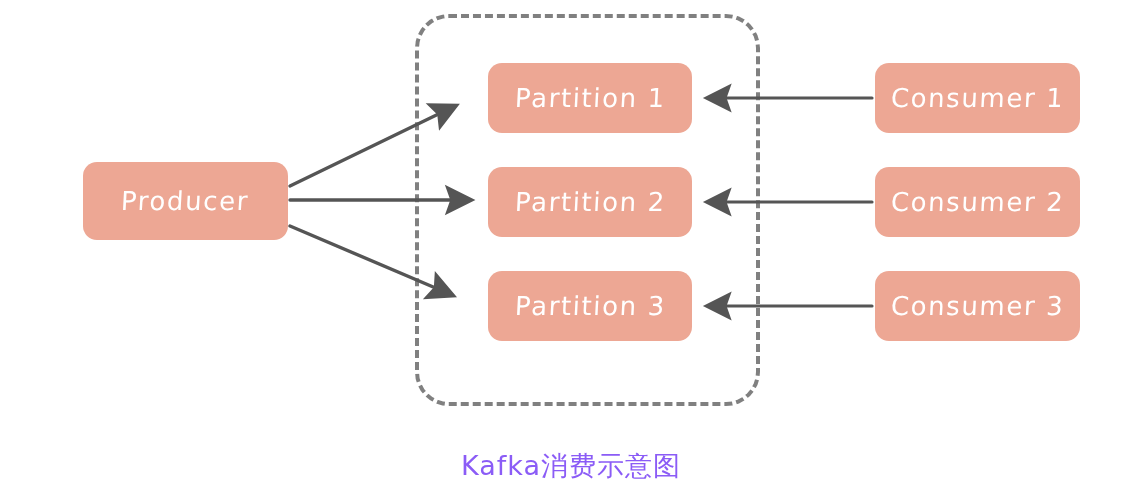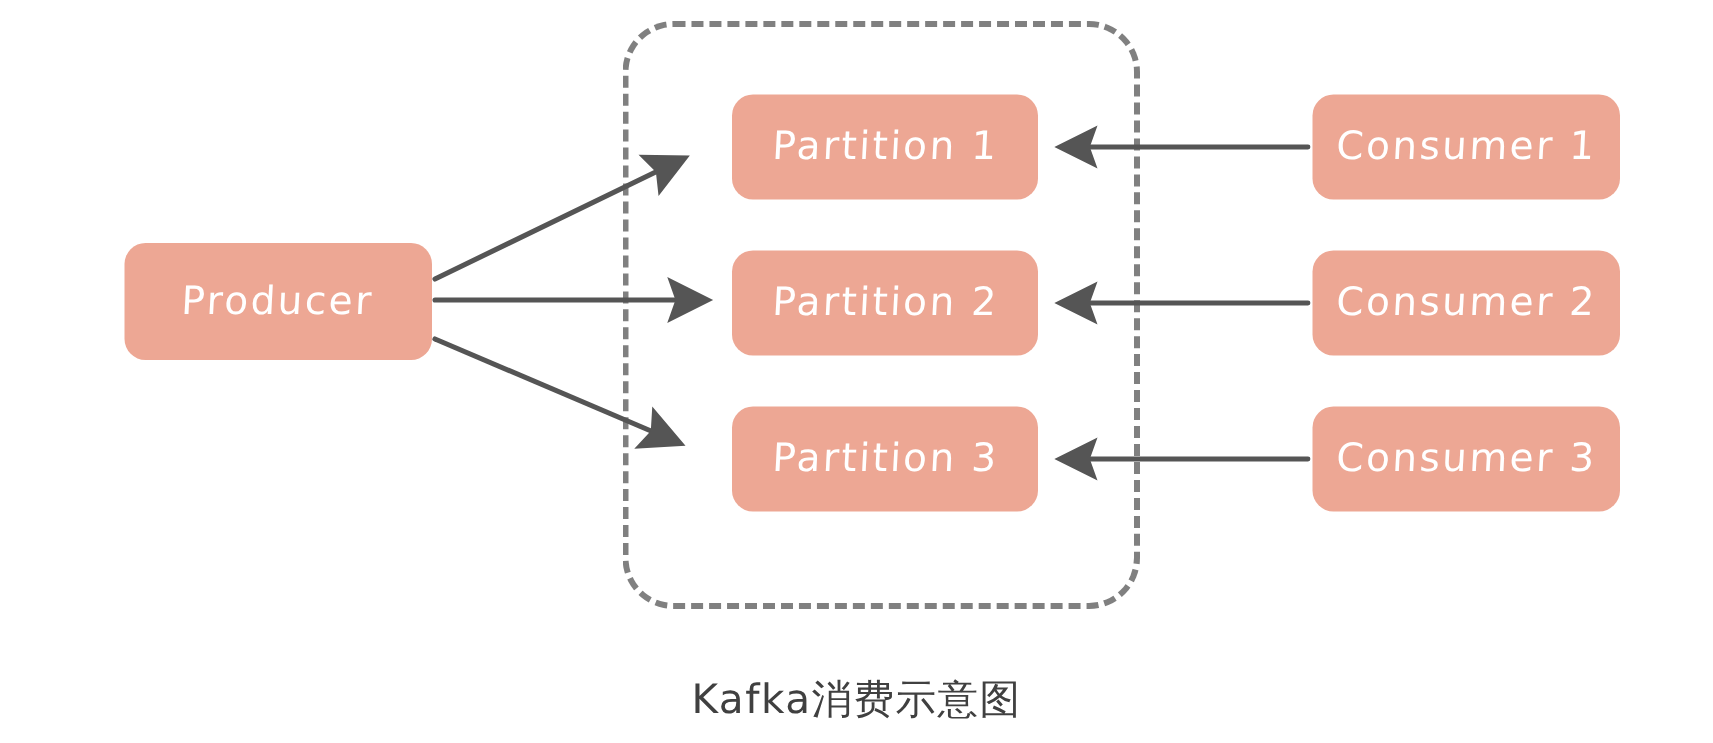--- a/index.html
+++ b/index.html
@@ -56,21 +56,21 @@
     height: 495px;
     pointer-events: none;
   }
   
   #caption {
     position: absolute;
     left: 0;
     width: 1142px;
     top: 448px;
     text-align: center;
-    color: #404040;
+    color: #8b5cf6;
     font-family: "DejaVu Sans", sans-serif;
     font-size: 27px;
     letter-spacing: 1px;
     white-space: nowrap;
   }
 </style>
 </head>
 <body>
 
 <div id="canvas">

